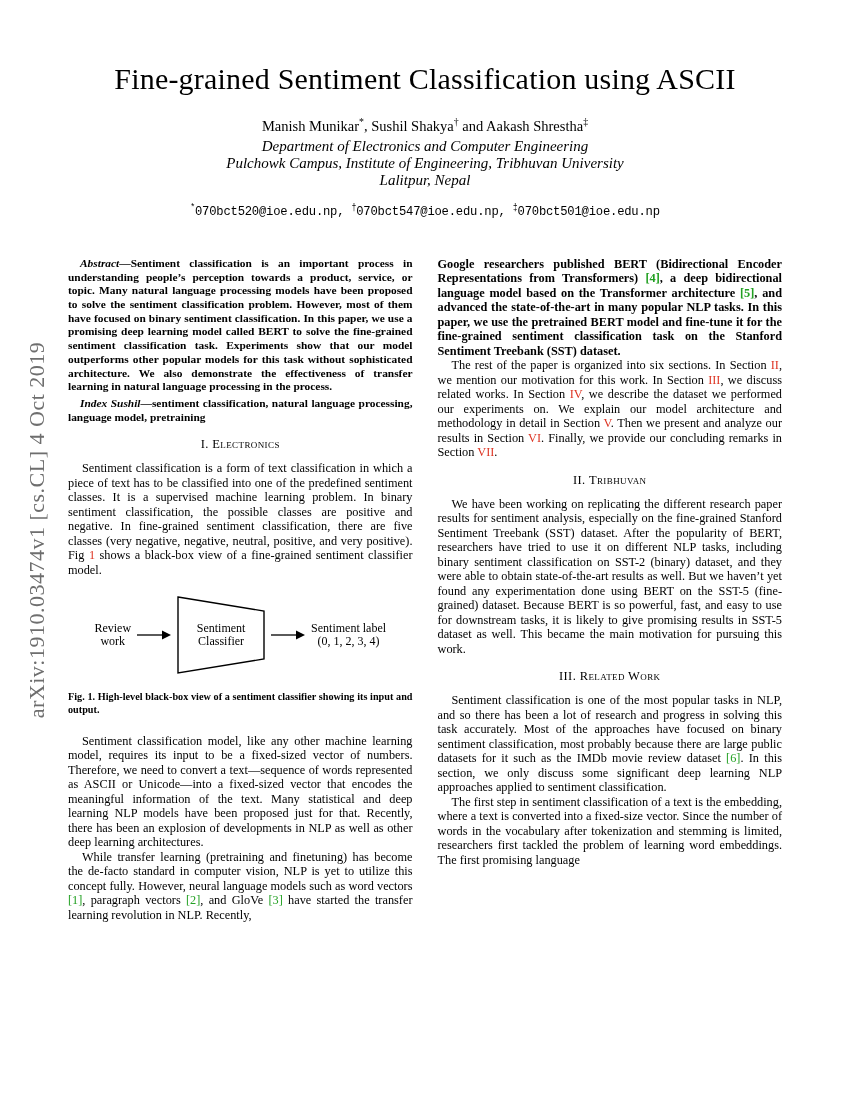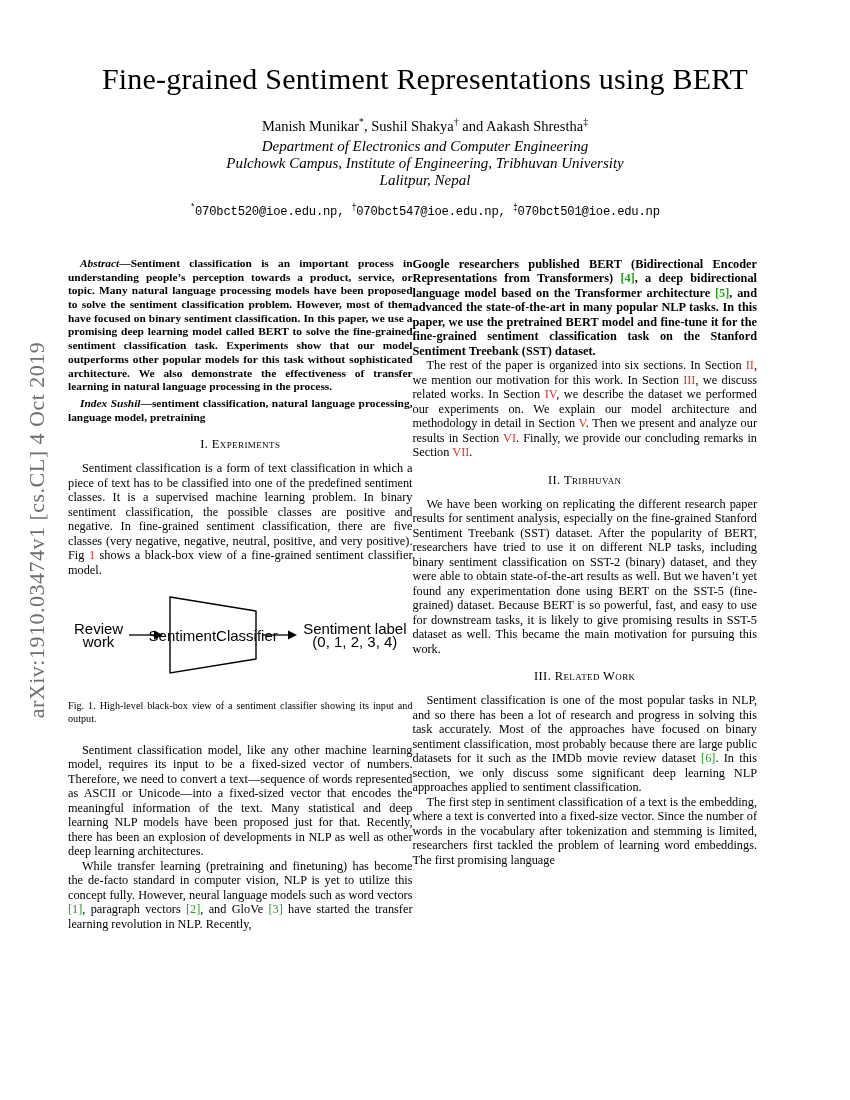--- a/index.html
+++ b/index.html
@@ -32,21 +32,21 @@
   .authors { text-align: center; margin-top: 20px; }
   .author-names { font-size: 14.5px; font-family: Liberation Serif, serif; }
   .affil { font-style: italic; font-size: 15px; line-height: 17px; }
   .affil-first { margin-top: 3px; }
   .emails {
     font-family: "Liberation Mono", "DejaVu Sans Mono", monospace;
     font-size: 12.2px;
     margin-top: 14px;
     letter-spacing: -0.2px;
   }
-  .columns { display: flex; margin-top: 38px; }
+  .columns { display: flex; gap: 25px; margin-top: 38px; }
   .col { width: 344.5px; }
   p.body-par {
     font-size: 12.3px;
     line-height: 14.5px;
     text-align: justify;
     text-indent: 14px;
   }
   p.no-indent { text-indent: 0; font-weight: bold; }
   p.abstract {
     font-size: 11.4px;
@@ -66,65 +66,66 @@
   }
   .seg-b { font-weight: bold; }
   .seg-bi { font-weight: bold; font-style: italic; }
   .seg-c { color: var(--cite, #22a022); }
   .seg-r { color: var(--ref, #dd3322); }
   .seg-sup { vertical-align: super; font-size: 68%; }
   .figure { margin: 15px 0 17px; }
   .fig-diagram {
     display: flex; align-items: center; justify-content: center;
     gap: 6px;
-    font-family: Liberation Sans, sans-serif;
-    font-size: 15px; line-height: 13.5px;
+    font-family: Liberation Serif, serif;
+    font-size: 12px; line-height: 13.5px;
     padding: 4px 0 8px;
   }
   .fig-io { text-align: center; }
   .fig-trap { position: relative; width: 88px; height: 78px; flex: 0 0 auto; }
   .fig-trap svg { position: absolute; inset: 0; }
   .fig-trap-text {
     position: absolute; inset: 0;
-    display: flex; flex-direction: row;
+    display: flex; flex-direction: column;
     align-items: center; justify-content: center;
     text-align: center;
   }
   .fig-arrow { flex: 0 0 auto; }
   .fig-caption {
     font-size: 10.2px;
     line-height: 12.8px;
     text-align: justify;
-    margin-top: 18px;
+    margin-top: 9px;
+    font-weight: bold;
   }
 </style>
 </head>
 <body>
 
 <div class="page">
   <div class="arxiv-strip">arXiv:1910.03474v1  [cs.CL]  4 Oct 2019</div>
 
   <div class="content">
-    <h1 class="title">Fine-grained Sentiment Representations using BERT</h1>
+    <h1 class="title">Fine-grained Sentiment Classification using ASCII</h1>
 
     <div class="authors">
       <div class="author-names"><span>Manish Munikar</span><span class="seg-sup">*</span><span>, Sushil Shakya</span><span class="seg-sup">†</span><span> and Aakash Shrestha</span><span class="seg-sup">‡</span></div>
       <div class="affil affil-first">Department of Electronics and Computer Engineering</div>
       <div class="affil">Pulchowk Campus, Institute of Engineering, Tribhuvan University</div>
       <div class="affil">Lalitpur, Nepal</div>
       <div class="emails"><span class="seg-sup">*</span><span>070bct520@ioe.edu.np, </span><span class="seg-sup">†</span><span>070bct547@ioe.edu.np, </span><span class="seg-sup">‡</span><span>070bct501@ioe.edu.np</span></div>
     </div>
 
     <div class="columns">
 
       <div class="col">
         <p class="abstract"><span class="seg-bi">Abstract</span><span class="seg-b">—Sentiment classification is an important process in understanding people’s perception towards a product, service, or topic. Many natural language processing models have been proposed to solve the sentiment classification problem. However, most of them have focused on binary sentiment classification. In this paper, we use a promising deep learning model called BERT to solve the fine-grained sentiment classification task. Experiments show that our model outperforms other popular models for this task without sophisticated architecture. We also demonstrate the effectiveness of transfer learning in natural language processing in the process.</span></p>
         <p class="abstract index-terms"><span class="seg-bi">Index Sushil</span><span class="seg-b">—sentiment classification, natural language processing, language model, pretraining</span></p>
 
-        <h2 class="sec">I. Experiments</h2>
+        <h2 class="sec">I. Electronics</h2>
         <p class="body-par"><span>Sentiment classification is a form of text classification in which a piece of text has to be classified into one of the predefined sentiment classes. It is a supervised machine learning problem. In binary sentiment classification, the possible classes are positive and negative. In fine-grained sentiment classification, there are five classes (very negative, negative, neutral, positive, and very positive). Fig </span><span class="seg-r">1</span><span> shows a black-box view of a fine-grained sentiment classifier model.</span></p>
 
         <div class="figure">
           <div class="fig-diagram">
             <div class="fig-io">
               <div>Review</div>
               <div>work</div>
             </div>
             <svg class="fig-arrow" width="34" height="12" viewBox="0 0 34 12">
               <line x1="0" y1="6" x2="26" y2="6" stroke="#000" stroke-width="1.3"></line>

